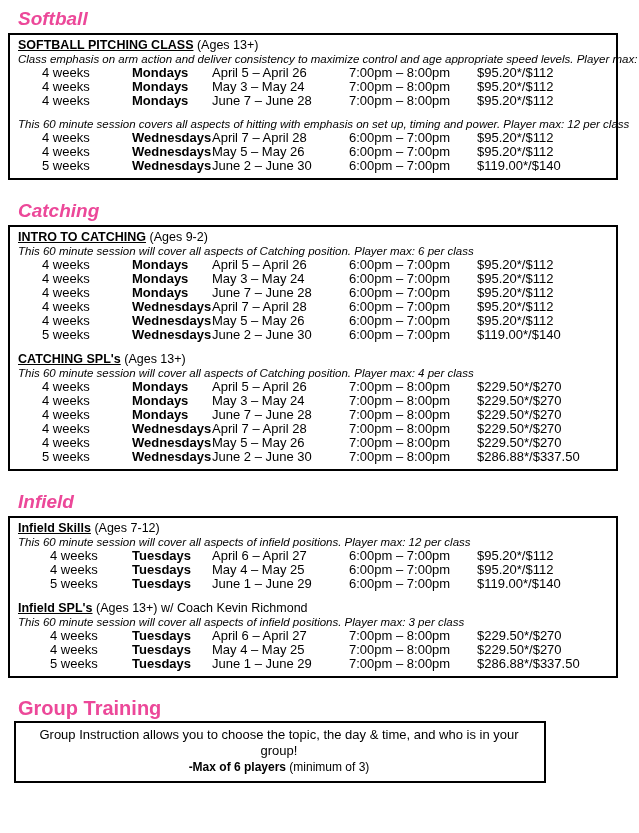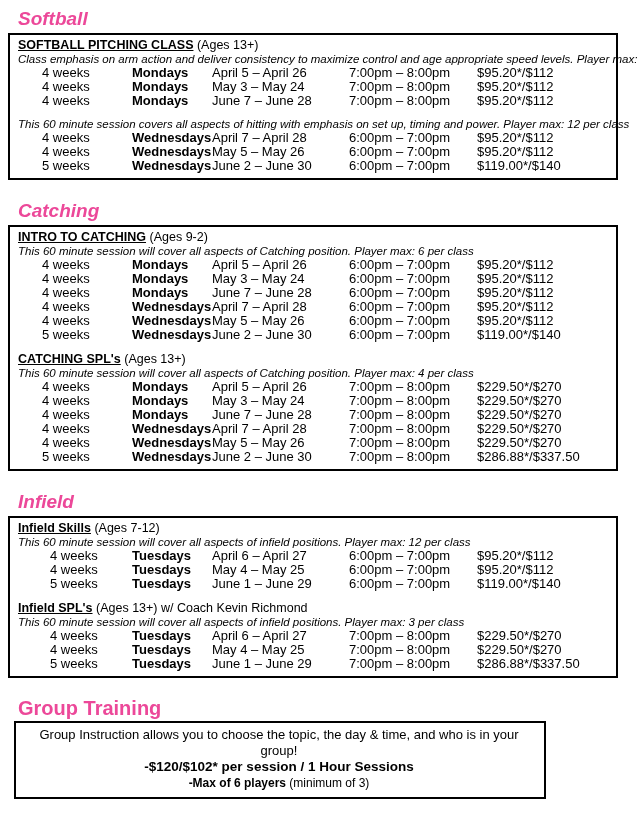--- a/index.html
+++ b/index.html
@@ -302,21 +302,20 @@
             </div>
           </div>
       </div>
     </div>
   </div>
 
   <div class="section">
     <div class="section-heading gt">Group Training</div>
     <div class="box gt-box">
       <div class="gt-line1">Group Instruction allows you to choose the topic, the day &amp; time, and who is in your group!</div>
-      <div class="gt-line2">-$120/$102* per session / 1 Hour Sessions</div>
       <div class="gt-line3">
         <span class="b">-Max of 6 players</span>
         <span>(minimum of 3)</span>
       </div>
     </div>
   </div>
 
 </div>
 
 </body></html>

